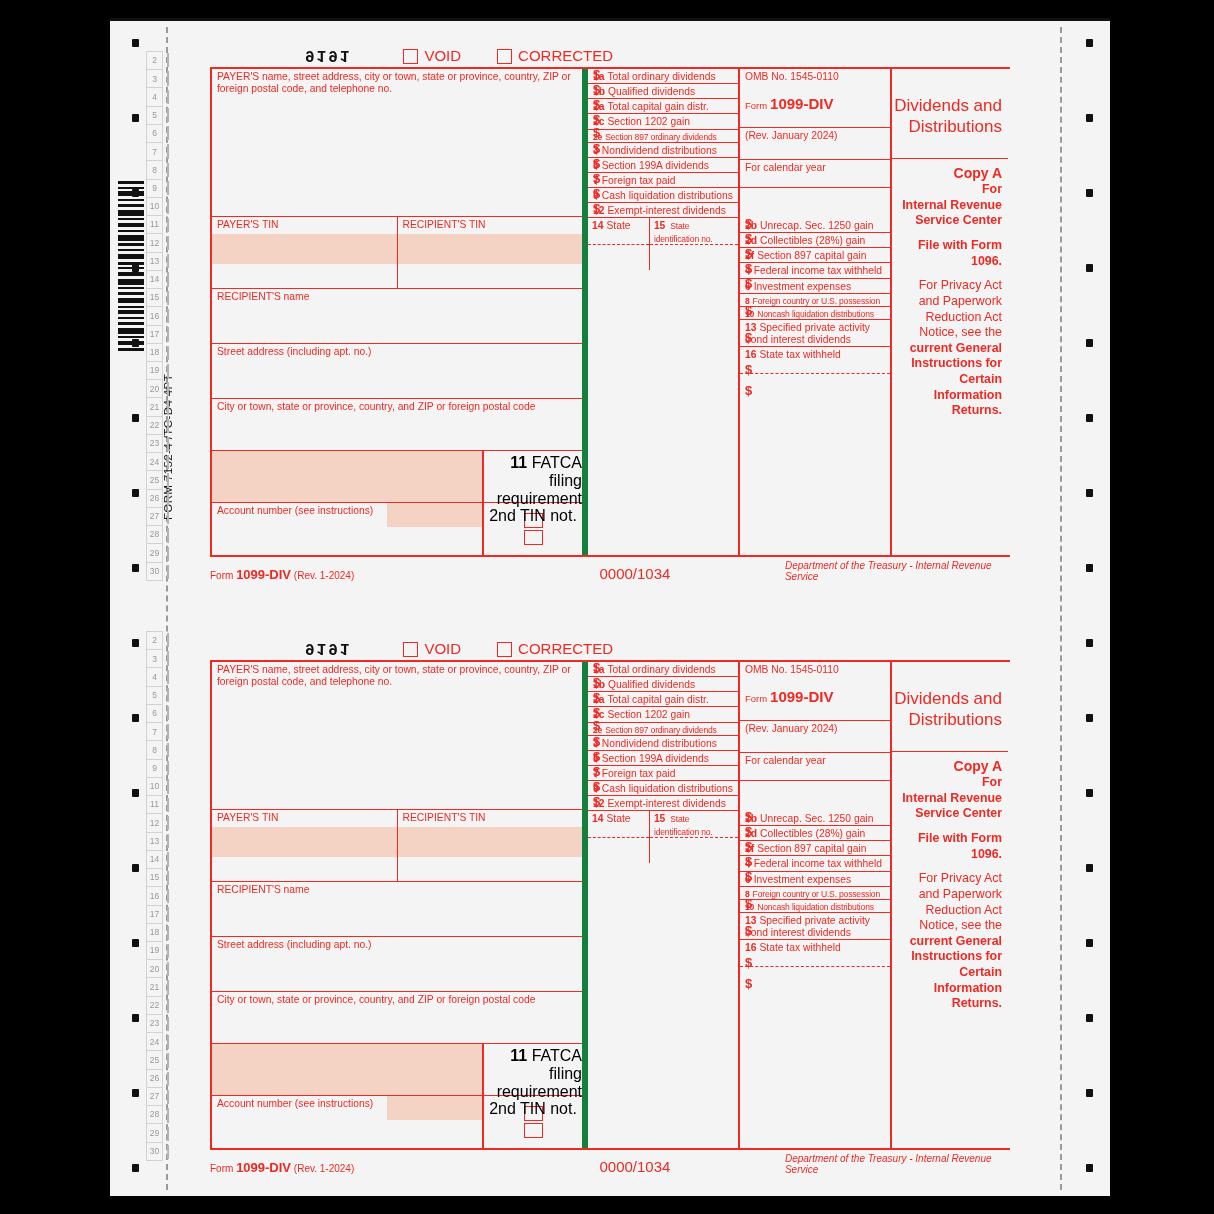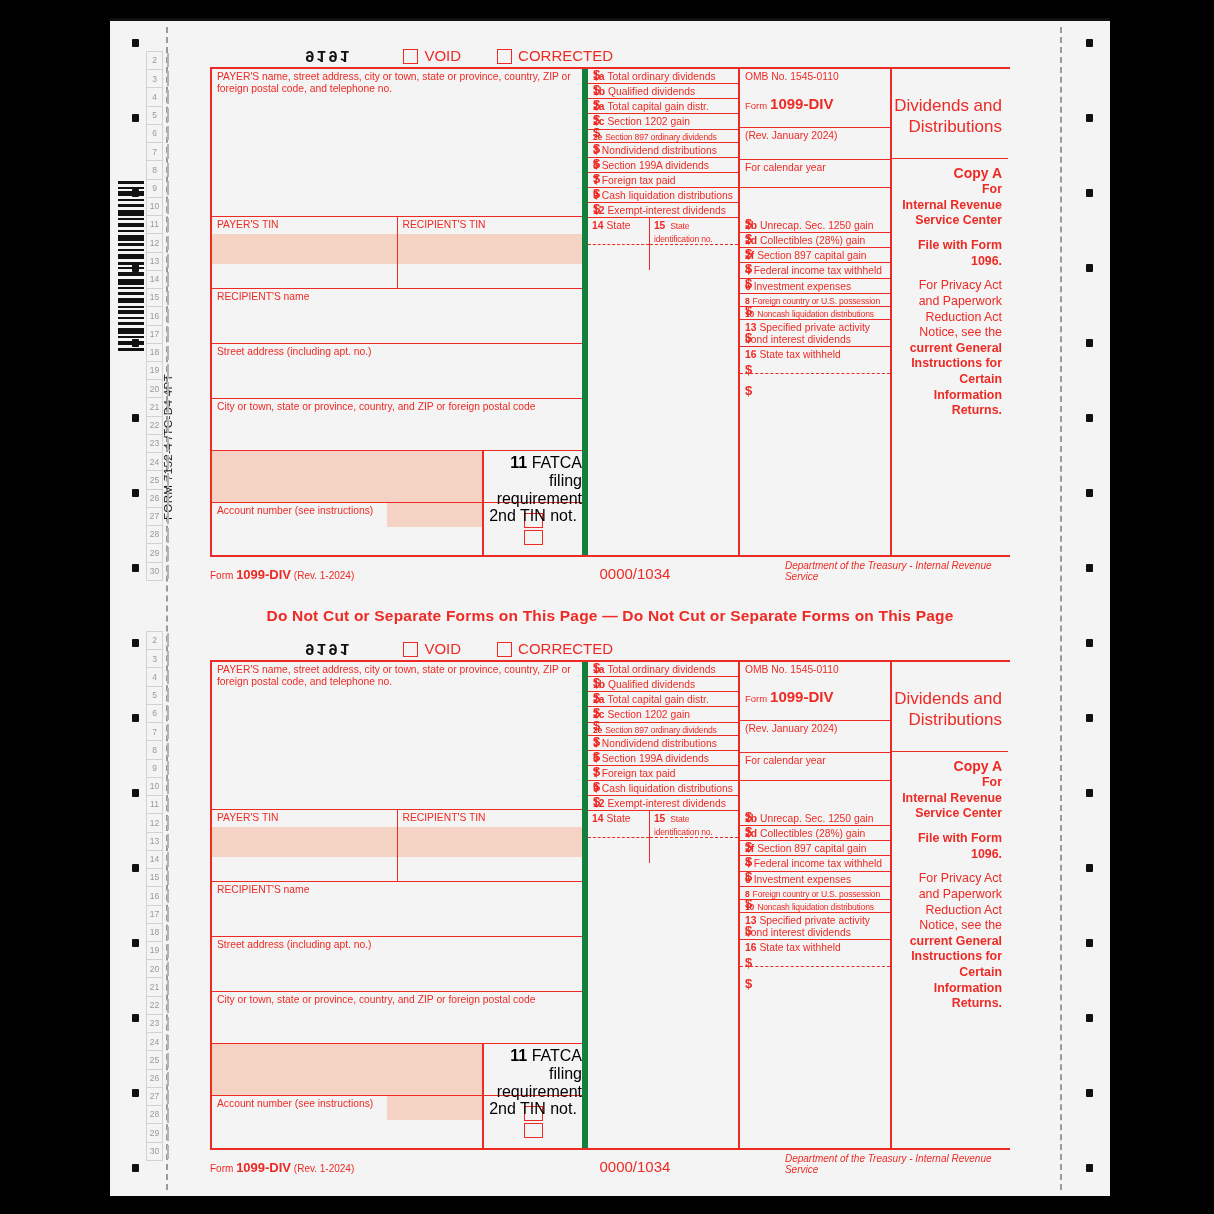--- a/index.html
+++ b/index.html
@@ -651,21 +651,20 @@
     <span class="f1">
       <span>Form</span>
       <span class="fdiv">1099-DIV</span>
       <span>(Rev. 1-2024)</span>
     </span>
     <span class="fnum">0000/1034</span>
     <span class="f3">Department of the Treasury - Internal Revenue Service</span>
   </div>
     </div>
 
-  <div class="cutline" style="position:absolute;left:100px;width:800px;top:568px;">Do Not Cut or Separate Forms on This Page — Do Not Cut or Separate Forms on This Page</div>
 
   <div class="form" id="form-2" style="top:615px;">
   <div class="hdr-row">
     <span class="nine">9191</span>
     <span class="hdr-opt"><span class="cbx"></span><span>VOID</span></span>
     <span class="hdr-opt"><span class="cbx"></span><span>CORRECTED</span></span>
   </div>
 
   <div class="body">
 

